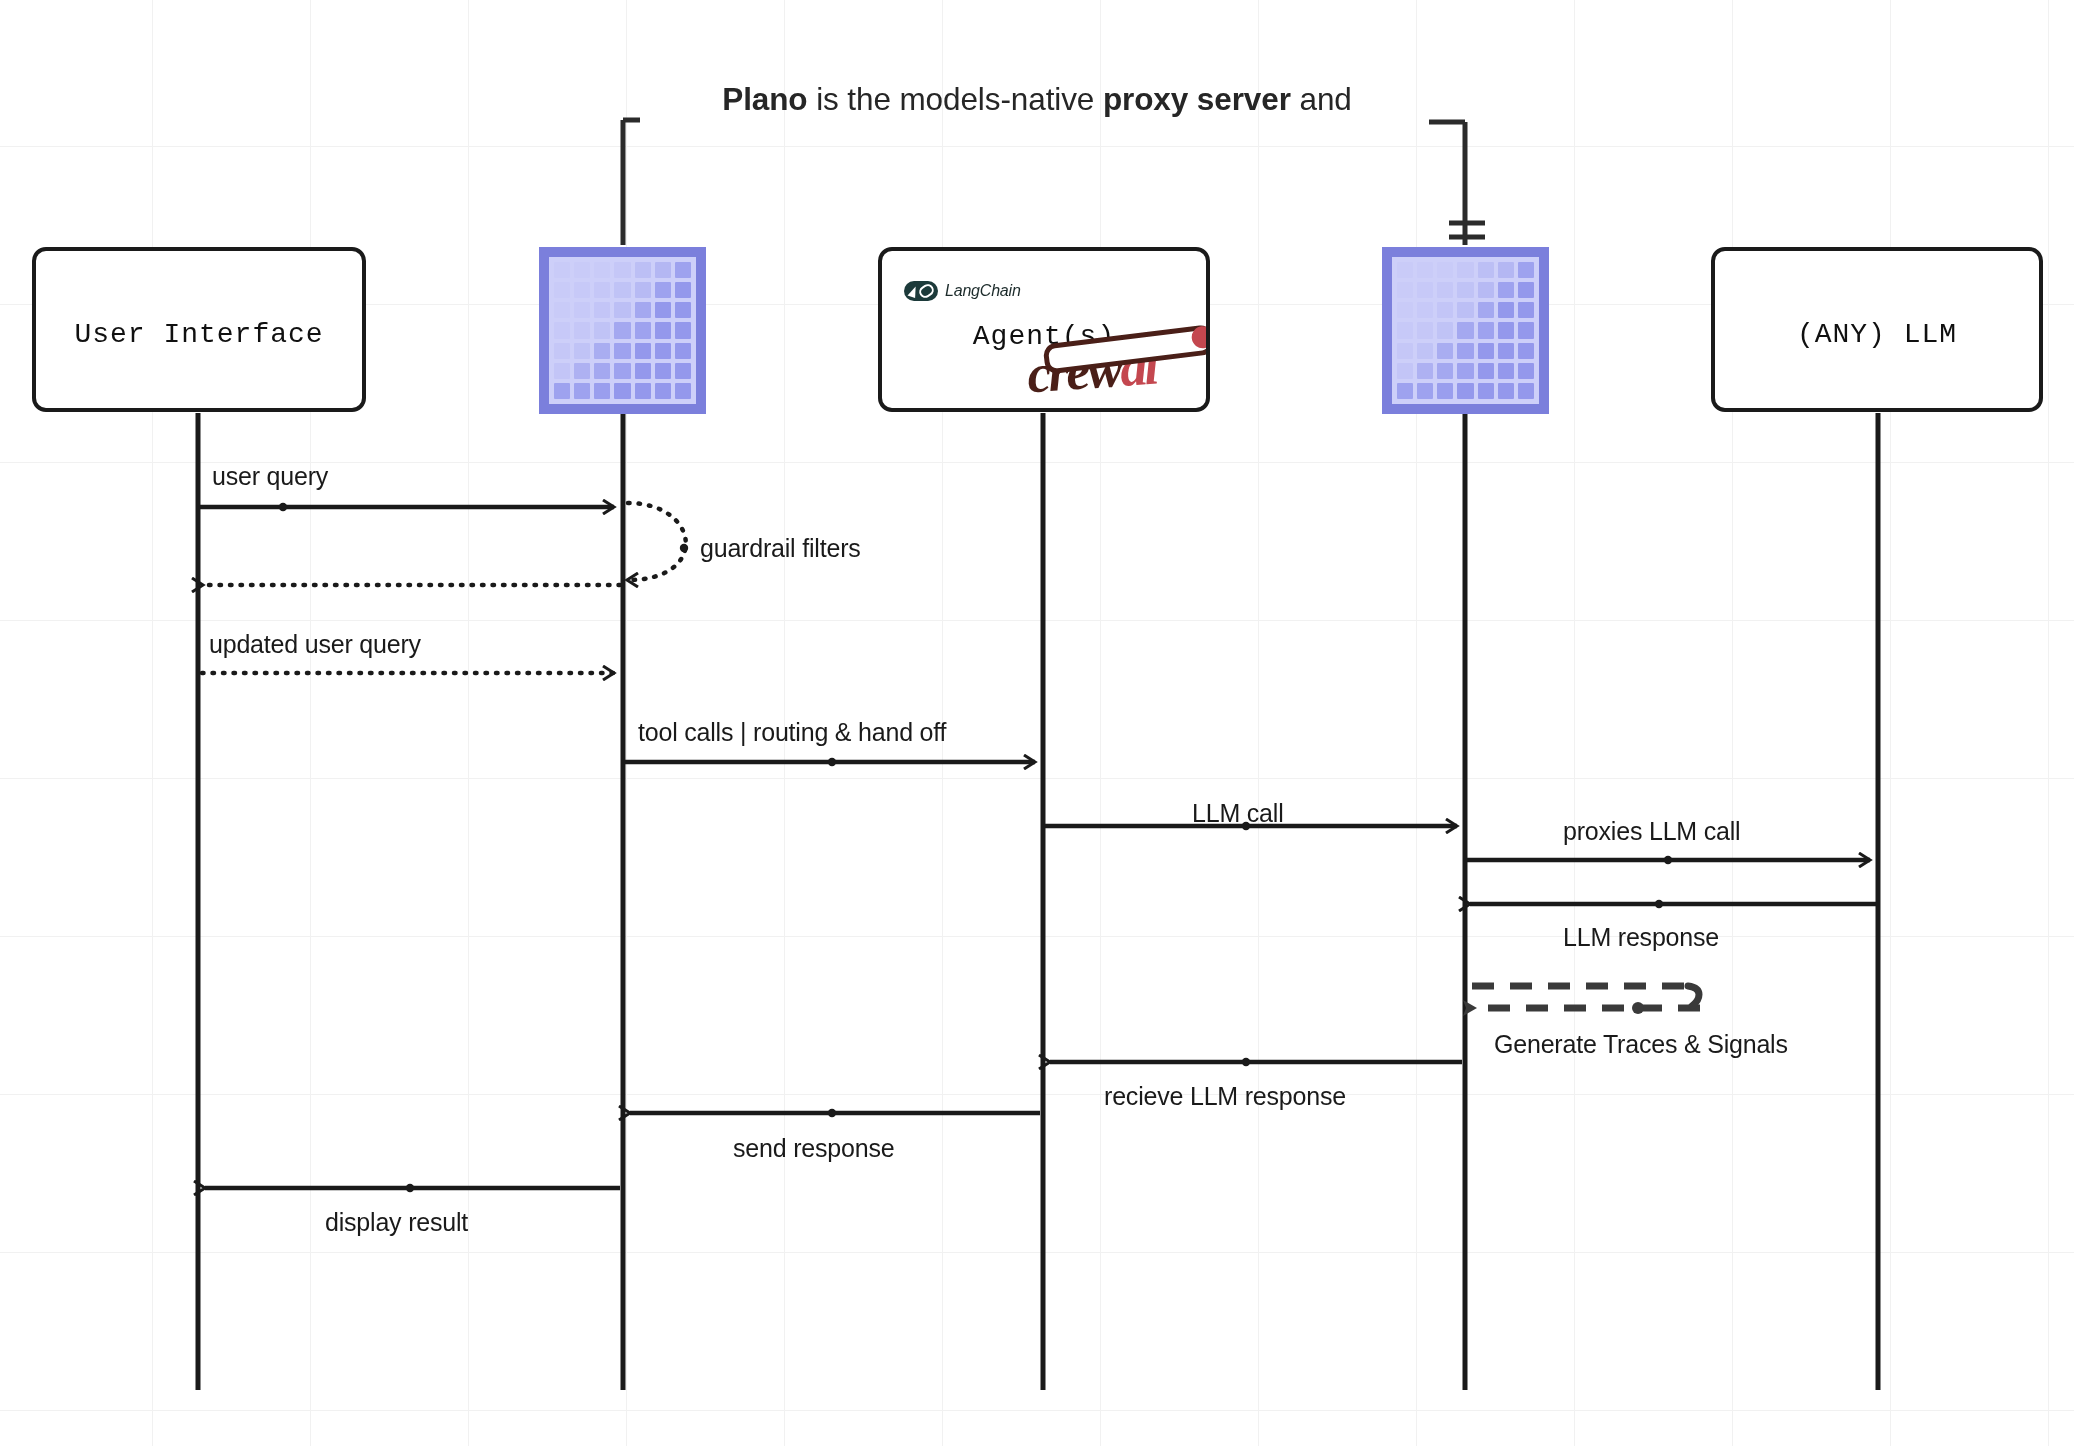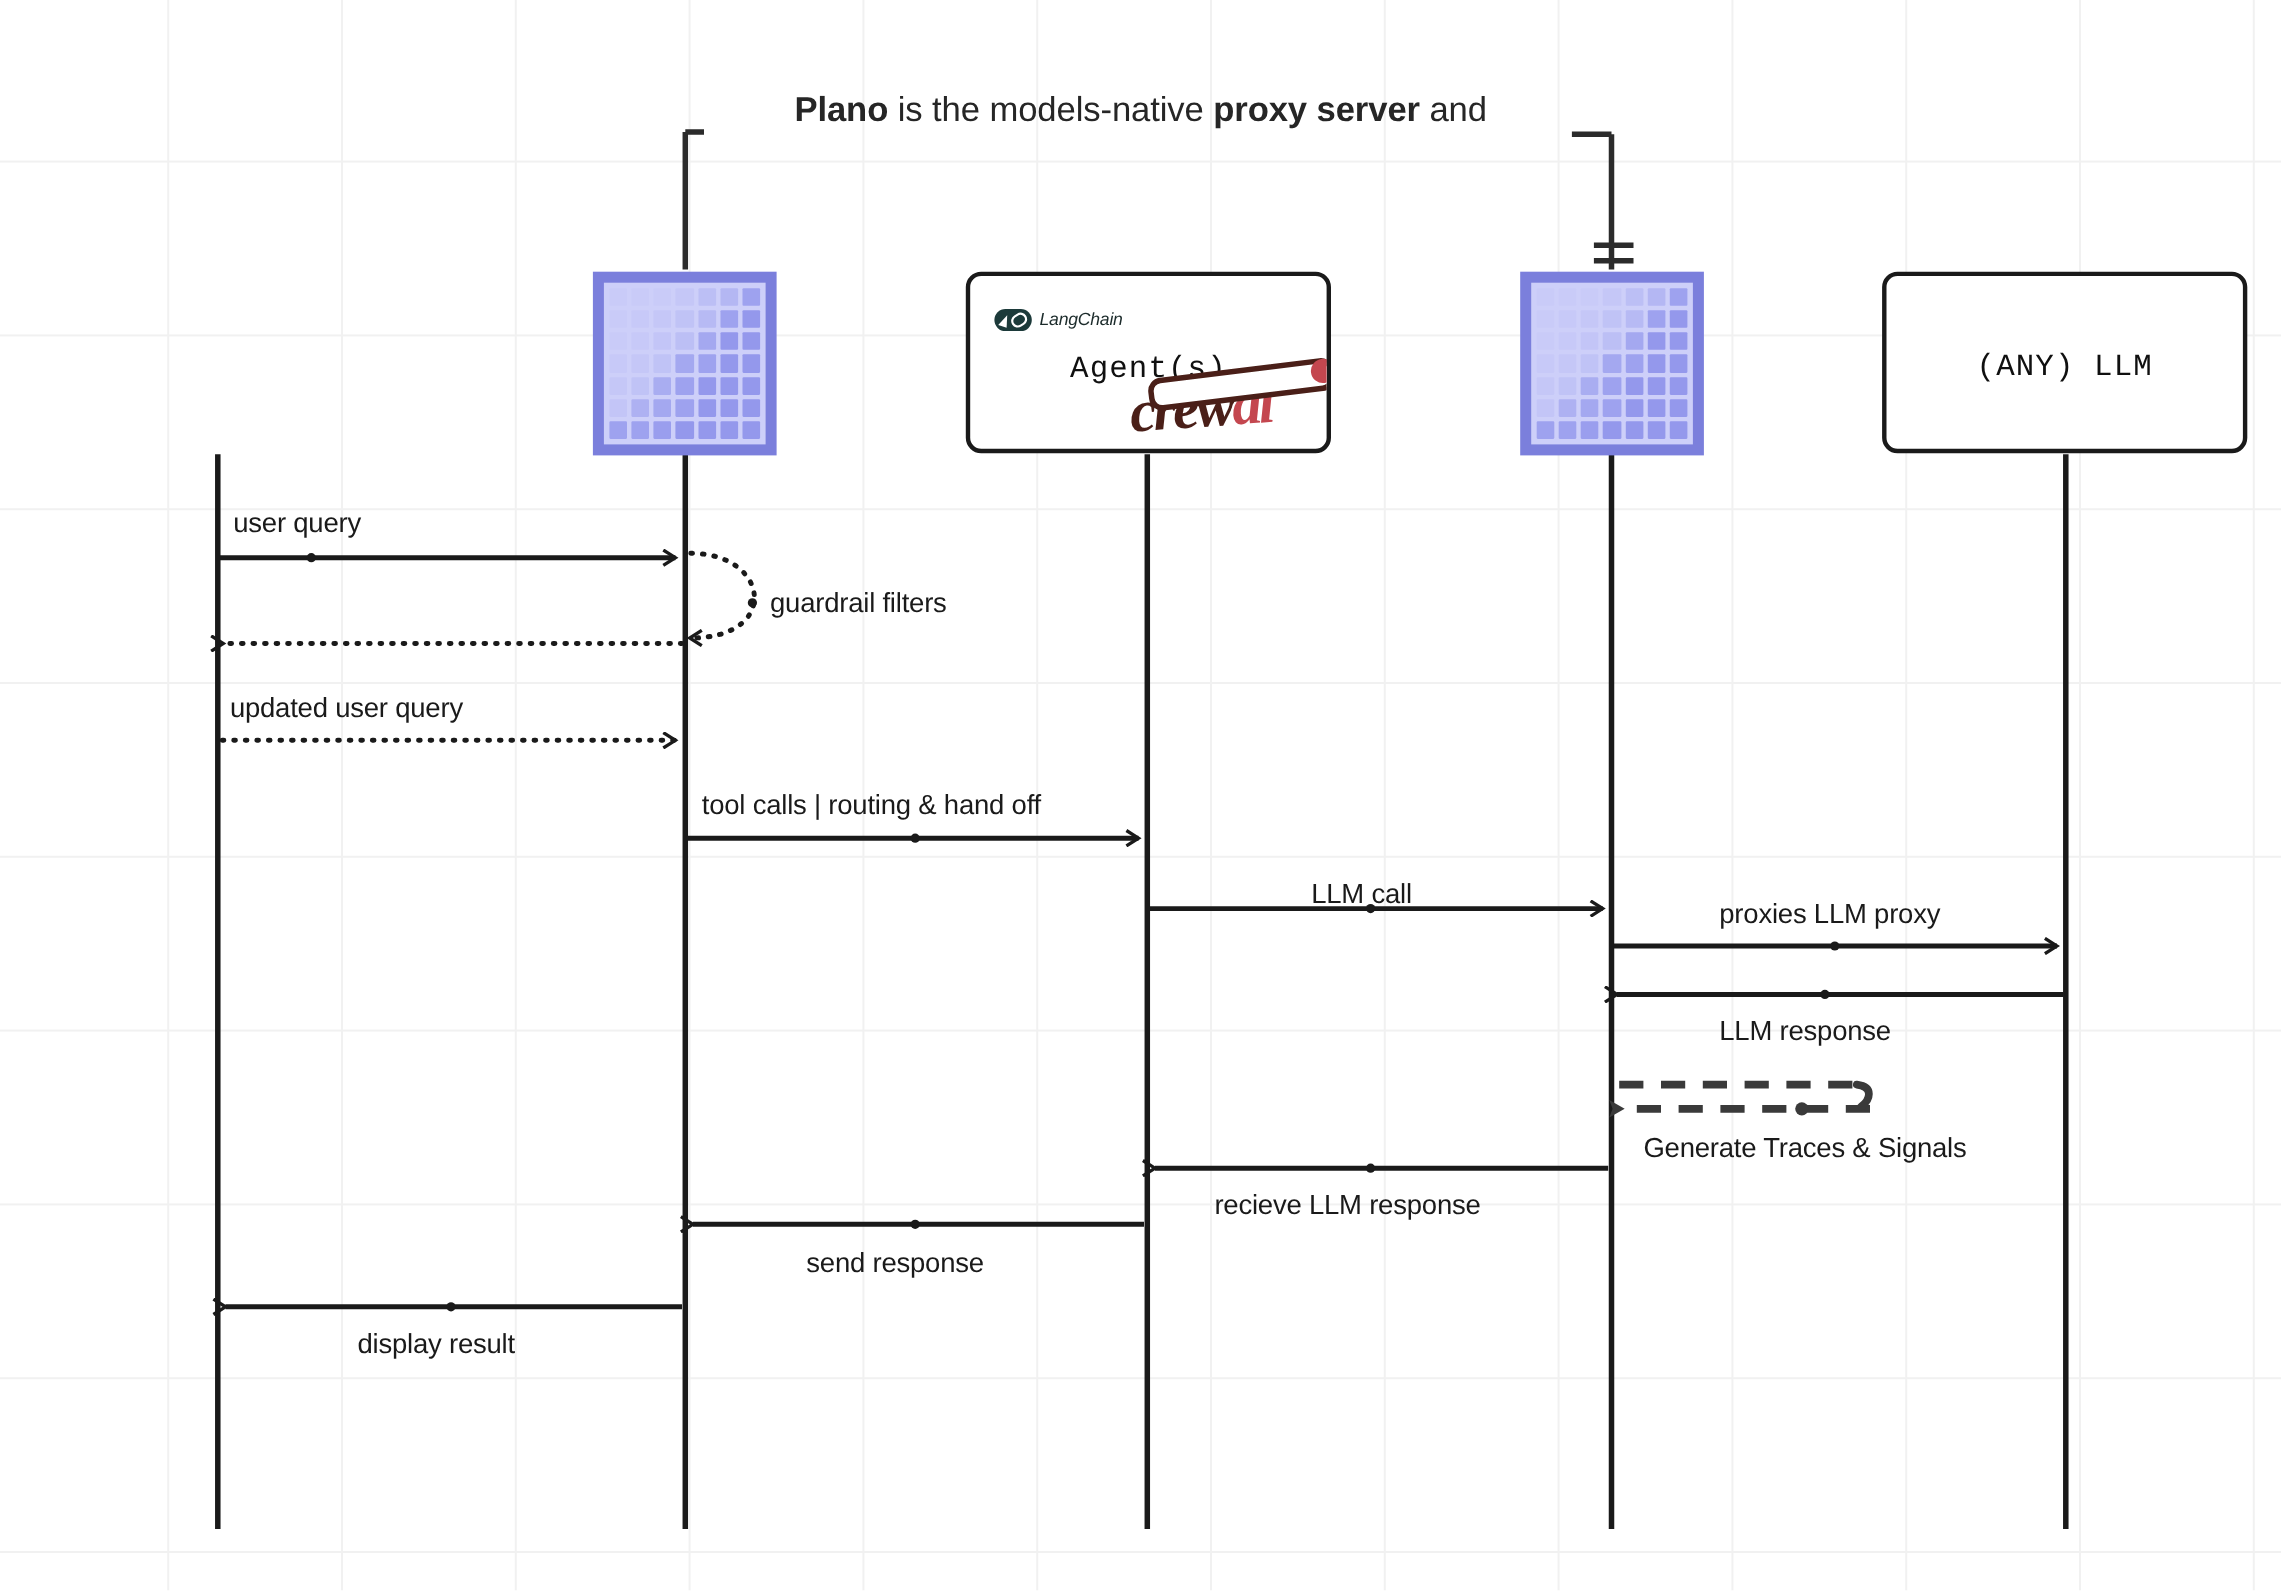--- a/index.html
+++ b/index.html
@@ -252,20 +252,23 @@
       <line x1="1040" y1="1113" x2="630" y2="1113" stroke="#1a1a1a" stroke-width="4.5" marker-end="url(#ahOpenL)"></line>
       <circle cx="832" cy="1113" r="4.2" fill="#1a1a1a"></circle>
     </g>
 
     <g>
       <line x1="620" y1="1188" x2="205" y2="1188" stroke="#1a1a1a" stroke-width="4.5" marker-end="url(#ahOpenL)"></line>
       <circle cx="410" cy="1188" r="4.2" fill="#1a1a1a"></circle>
     </g>
   </svg>
 
+  <div class="pbox" style="left:32px; top:247px; width:334px; height:165px;">
+    <div class="plabel" style="top:68px;">User Interface</div>
+  </div>
 
   <div class="plogo" style="left:539px; top:247px; width:167px; height:167px;">
     <div class="inner">
       <i style="background:#c9cbf8"></i>
         <i style="background:#c9cbf8"></i>
         <i style="background:#c9cbf8"></i>
         <i style="background:#c5c7f7"></i>
         <i style="background:#bcbff5"></i>
         <i style="background:#b4b7f3"></i>
         <i style="background:#9ea2ef"></i>
@@ -392,21 +395,21 @@
   <div class="mlab" style="left:212px; top:462px;text-align:right;">user query</div>
 
   <div class="mlab" style="left:700px; top:534px;">guardrail filters</div>
 
   <div class="mlab" style="left:209px; top:630px;">updated user query</div>
 
   <div class="mlab" style="left:638px; top:718px;">tool calls | routing &amp; hand off</div>
 
   <div class="mlab" style="left:1192px; top:783px;margin-top:16px;">LLM call</div>
 
-  <div class="mlab" style="left:1563px; top:817px;">proxies LLM proxy</div>
+  <div class="mlab" style="left:1563px; top:817px;">proxies LLM call</div>
 
   <div class="mlab" style="left:1563px; top:923px;">LLM response</div>
 
   <div class="mlab" style="left:1494px; top:1030px;">Generate Traces &amp; Signals</div>
 
   <div class="mlab" style="left:1104px; top:1082px;">recieve LLM response</div>
 
   <div class="mlab" style="left:733px; top:1134px;">send response</div>
 
   <div class="mlab" style="left:325px; top:1208px;">display result</div>

